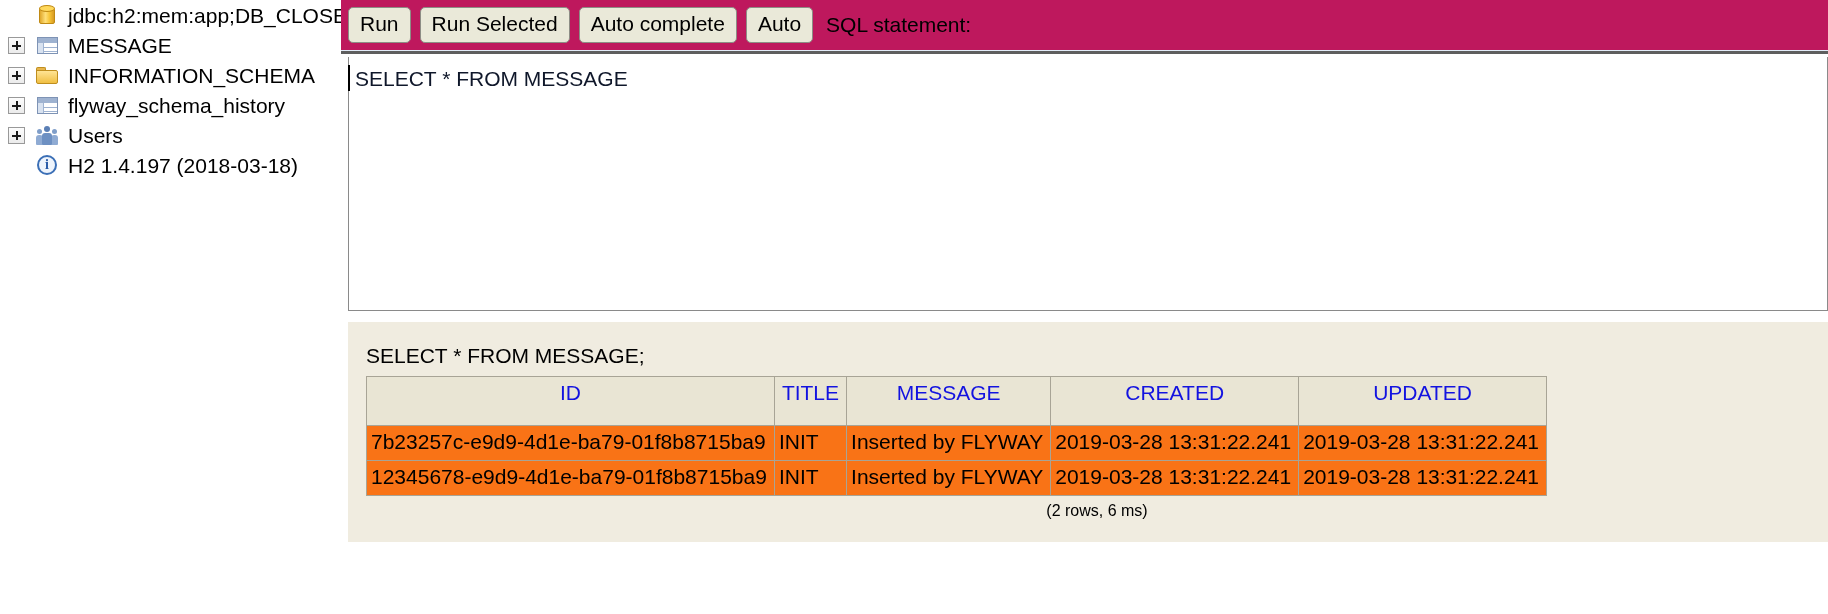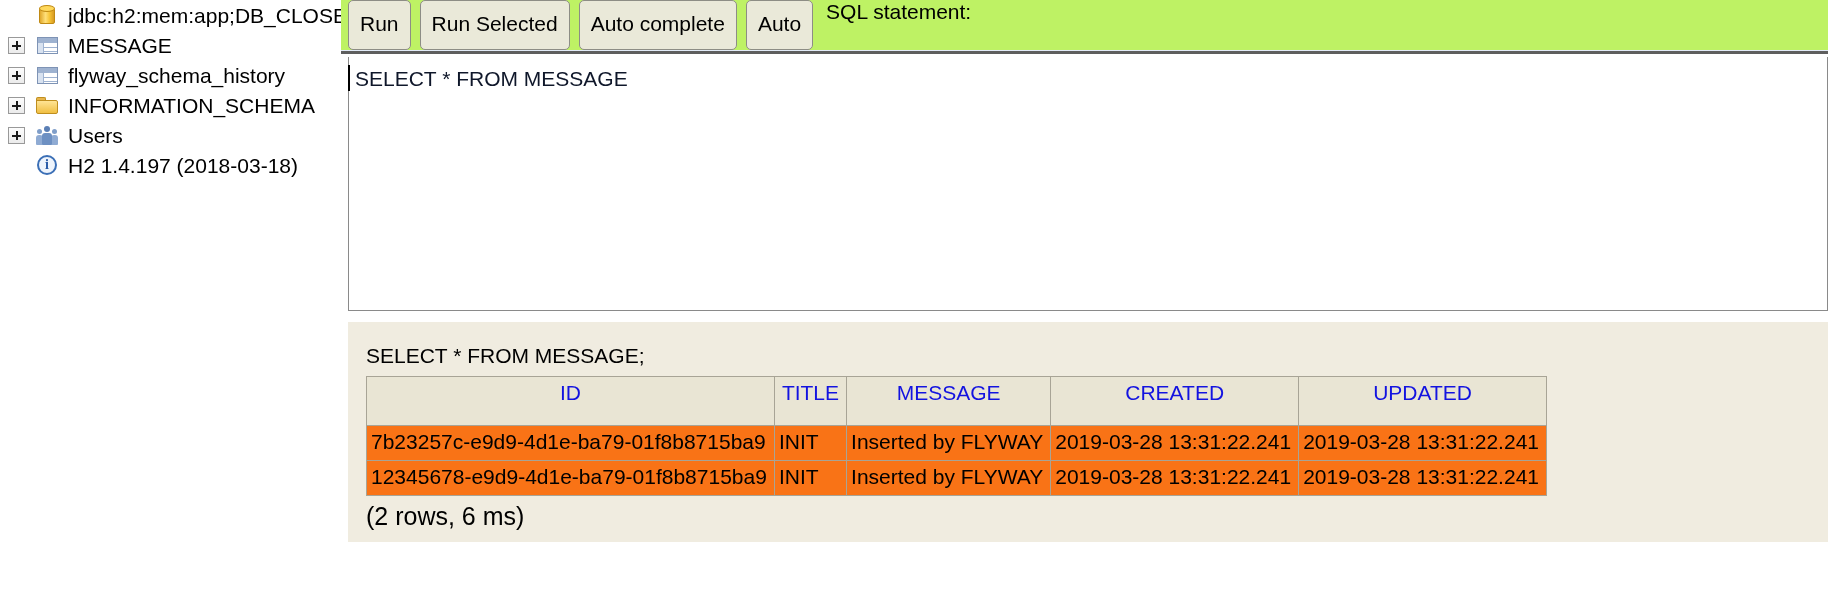--- a/index.html
+++ b/index.html
@@ -94,22 +94,22 @@
              border:2px solid #3b6fb6; background:#eef4fc;
              color:#2a5ca8; font-size:14px; font-weight:bold;
              font-family:"Liberation Serif", serif;
              display:flex; align-items:center; justify-content:center; line-height:1; }
 
   
   #main { position:absolute; left:341px; top:0; width:1487px; height:614px; background:#fff; }
 
   #toolbar {
     position:absolute; left:0; top:0; width:1487px; height:50px;
-    background:#bef264;
-    display:flex; padding-left:7px; gap:9px;
+    background:#be185d;
+    display:flex; align-items:center; padding-left:7px; gap:9px;
   }
   .tb-btn {
     background:#eae9d9;
     border:1px solid #8d8d85;
     border-radius:5px;
     font-size:21px; color:#000;
     font-family:"Liberation Sans", sans-serif;
     padding: 4px 11px 6px 11px;
     line-height: 1.15;
     cursor: pointer;
@@ -168,22 +168,23 @@
     white-space:nowrap;
   }
   table.rs td {
     background:#f97316;
     color:#000;
     border:1px solid #a8a496;
     padding: 4px 7px 6px 4px;
     white-space:nowrap;
   }
   #result-status {
-    font-size:25px; color:#000; margin-top:6px;
-    font-family:"Liberation Sans", sans-serif;
+    font-size:16px; color:#000; margin-top:6px;
+    font-family:"Liberation Sans", sans-serif;
+    text-align:center;
   }
 </style>
 </head>
 <body>
 
 <div id="app">
 
   <div id="sidebar">
 
     <div class="tree-row">
@@ -206,39 +207,39 @@
             <span class="l1"></span>
             <span class="l2"></span>
           </span>
       </span>
       <span class="label">MESSAGE</span>
     </div>
 
     <div class="tree-row">
       <span class="expander"></span>
       <span class="icon-slot">
+        <span class="ic-folder">
+            <span class="tab"></span>
+            <span class="bdy"></span>
+          </span>
+      </span>
+      <span class="label">INFORMATION_SCHEMA</span>
+    </div>
+
+    <div class="tree-row">
+      <span class="expander"></span>
+      <span class="icon-slot">
         <span class="ic-table">
             <span class="hdr"></span>
             <span class="c1"></span>
             <span class="l1"></span>
             <span class="l2"></span>
           </span>
       </span>
       <span class="label">flyway_schema_history</span>
-    </div>
-
-    <div class="tree-row">
-      <span class="expander"></span>
-      <span class="icon-slot">
-        <span class="ic-folder">
-            <span class="tab"></span>
-            <span class="bdy"></span>
-          </span>
-      </span>
-      <span class="label">INFORMATION_SCHEMA</span>
     </div>
 
     <div class="tree-row">
       <span class="expander"></span>
       <span class="icon-slot">
         <span class="ic-users">
           <i class="h h2"></i>
             <i class="b b2"></i>
           <i class="h h3"></i>
             <i class="b b3"></i>

